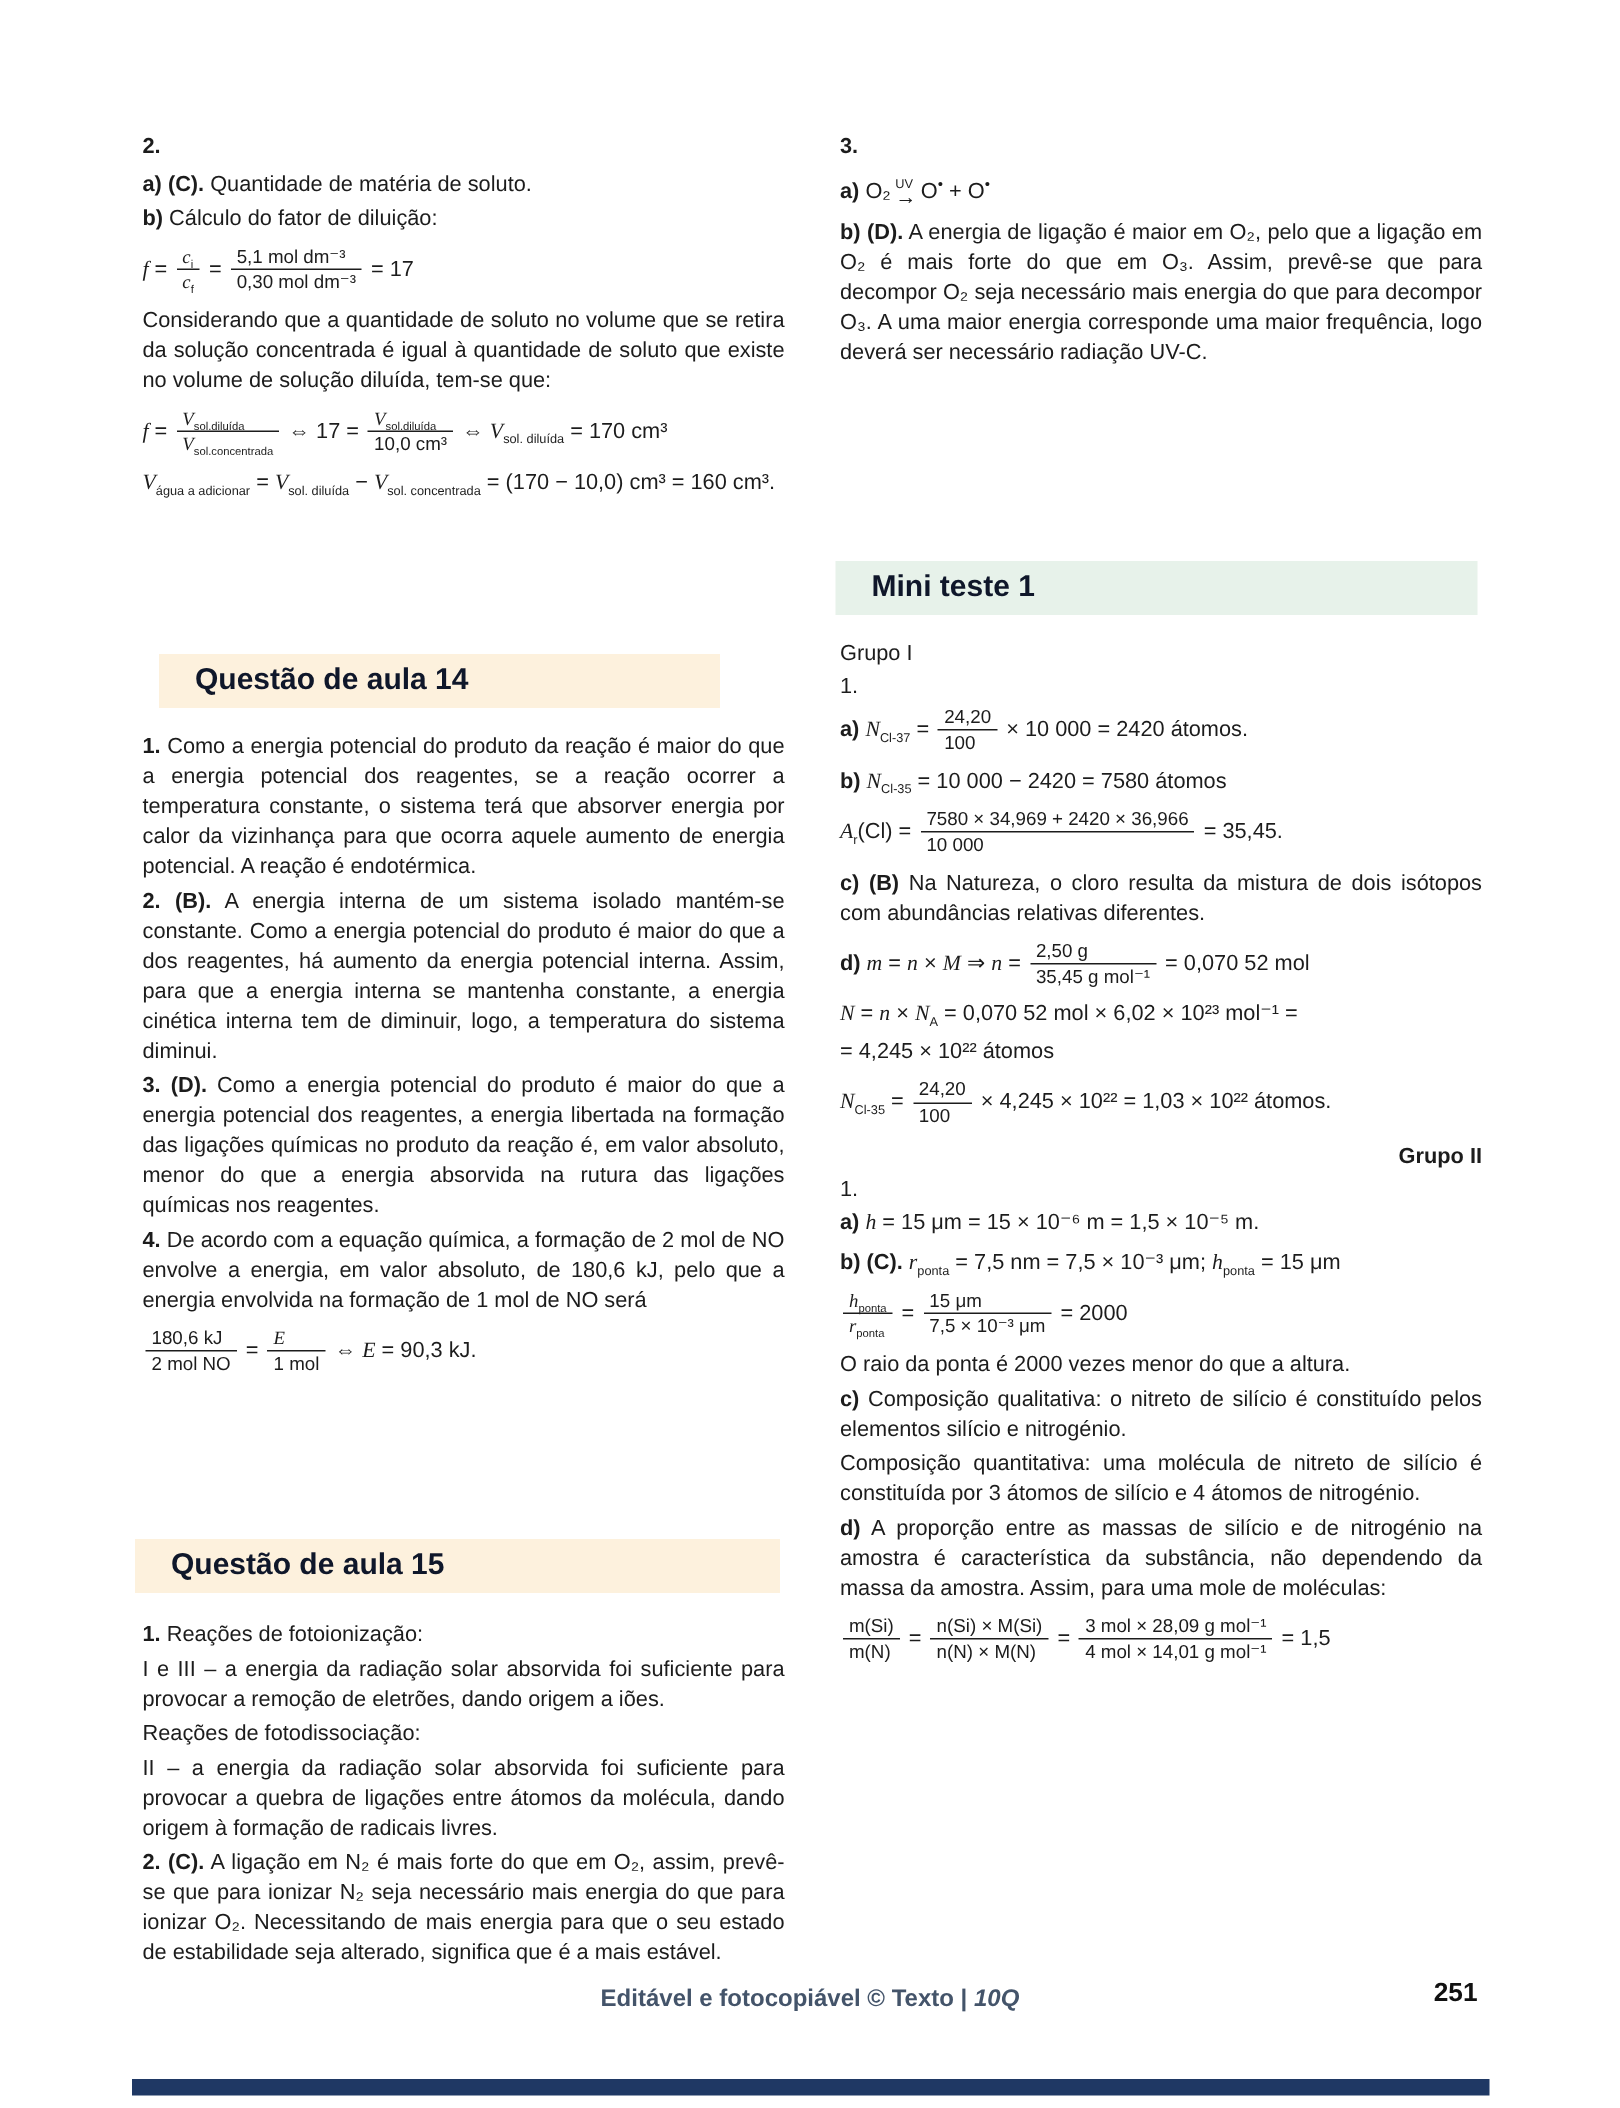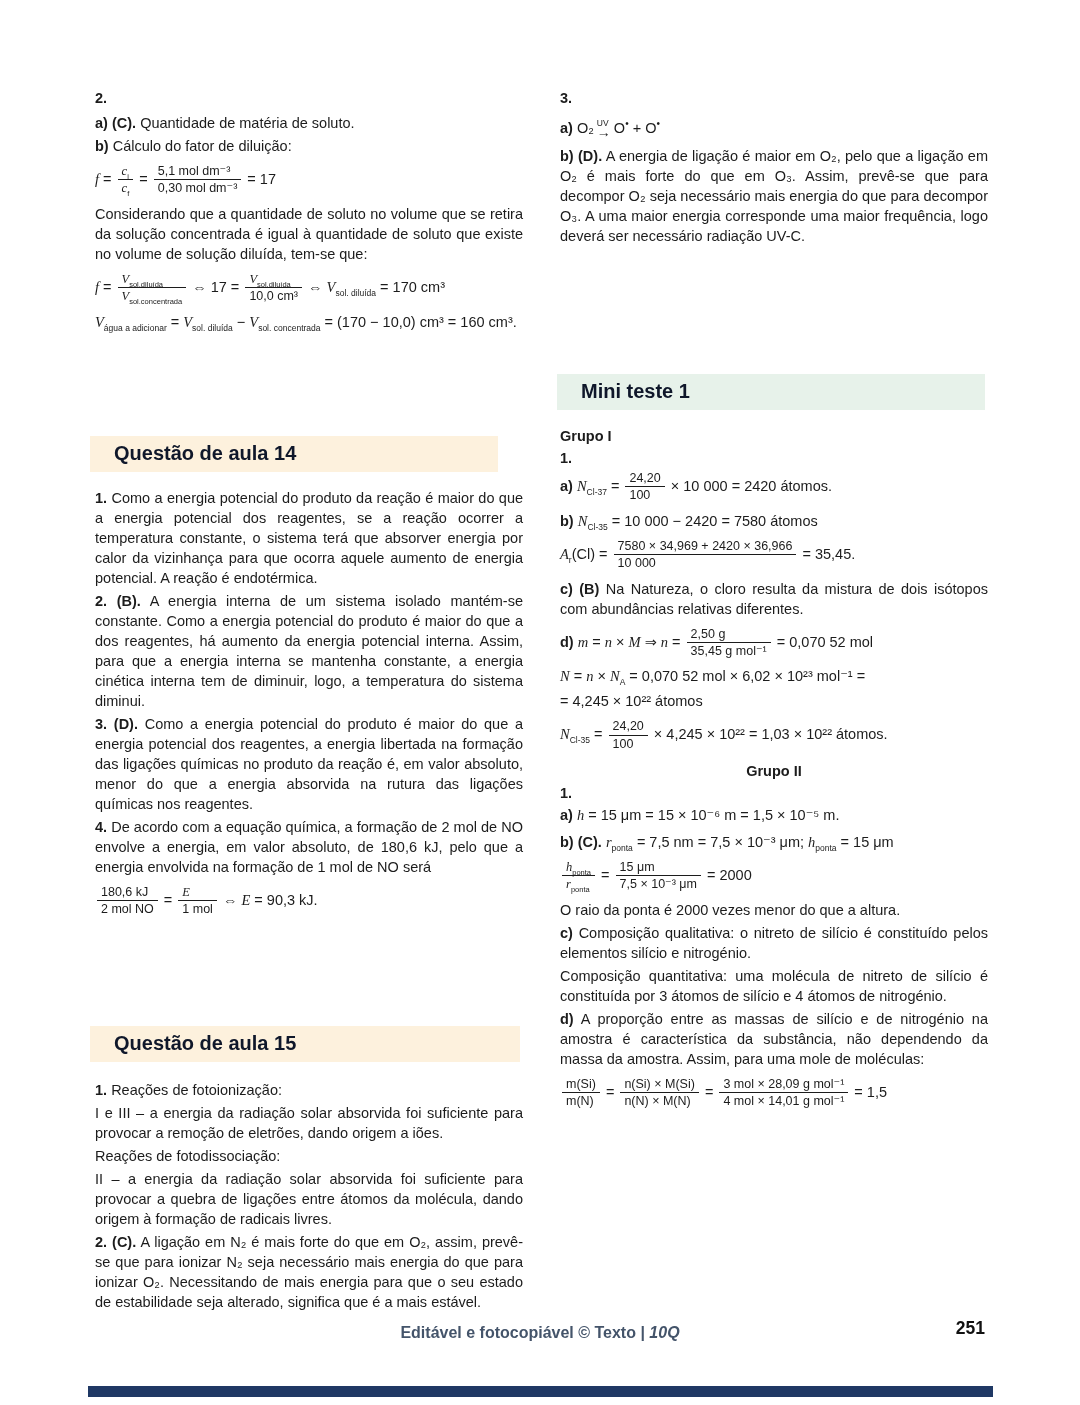--- a/index.html
+++ b/index.html
@@ -18,22 +18,22 @@
   .mv{font-family:"Liberation Serif","DejaVu Serif",serif;font-style:italic}
   sub{font-size:8.5px;line-height:0}
   .frac{display:inline-block;vertical-align:middle;text-align:left;line-height:1.15;font-size:12.5px;margin:0 2px}
   .frac .num,.frac .den{display:block;padding:1px 4px}
   .frac .den{border-top:1px solid #1c1c1c}
   .frac sub{font-size:7.5px}
   .arrow-uv{display:inline-flex;flex-direction:column;align-items:flex-start;vertical-align:middle;line-height:1;margin:0 3px}
   .arrow-uv .uv-label{font-size:8.5px;margin-bottom:-3px}
   .arrow-uv .arrow-glyph{font-size:14px}
   .dot{font-size:10px;vertical-align:super;line-height:0}
-  .group-title{font-weight:bold;margin:9px 0 2px;text-align:center}
-  .bold-line{font-weight:bold;margin-bottom:2px;text-align:left}
+  .group-title{font-weight:bold;margin:9px 0 2px;text-align:right}
+  .bold-line{font-weight:normal;margin-bottom:2px;text-align:left}
   .footer-center{position:absolute;left:95px;top:1322px;width:890px;text-align:center;
                  font-weight:bold;color:#44546a;font-size:16px}
   .footer-center i{font-style:italic}
   .page-num{position:absolute;right:95px;top:1316px;font-weight:bold;font-size:17.5px;color:#111}
   .footer-bar{position:absolute;left:88px;top:1386px;width:905px;height:11px;background:#1f3864}
 </style>
 </head>
 <body>
 
 <div class="page">
@@ -64,21 +64,21 @@
     <p class="formula">
       <span class="mv">V</span><sub>água a adicionar</sub>
       <span>=</span>
       <span class="mv">V</span><sub>sol. diluída</sub>
       <span>−</span>
       <span class="mv">V</span><sub>sol. concentrada</sub>
       <span>= (170 − 10,0) cm³ = 160 cm³.</span>
     </p>
   </section>
 
-  <div class="sec-head head-cream abs" style="left:90px;top:436px;width:408px">
+  <div class="sec-head head-cream abs" style="left:106px;top:436px;width:374px">
     <span>Questão de aula 14</span>
   </div>
   <section class="abs" style="left:95px;top:488px;width:428px">
     <p><b>1.</b> <span>Como a energia potencial do produto da reação é maior do que a energia potencial dos reagentes, se a reação ocorrer a temperatura constante, o sistema terá que absorver energia por calor da vizinhança para que ocorra aquele aumento de energia potencial. A reação é endotérmica.</span></p>
     <p><b>2. (B).</b> <span>A energia interna de um sistema isolado mantém-se constante. Como a energia potencial do produto é maior do que a dos reagentes, há aumento da energia potencial interna. Assim, para que a energia interna se mantenha constante, a energia cinética interna tem de diminuir, logo, a temperatura do sistema diminui.</span></p>
     <p><b>3. (D).</b> <span>Como a energia potencial do produto é maior do que a energia potencial dos reagentes, a energia libertada na formação das ligações químicas no produto da reação é, em valor absoluto, menor do que a energia absorvida na rutura das ligações químicas nos reagentes.</span></p>
     <p><b>4.</b> <span>De acordo com a equação química, a formação de 2 mol de NO envolve a energia, em valor absoluto, de 180,6 kJ, pelo que a energia envolvida na formação de 1 mol de NO será</span></p>
     <p class="formula">
       <span class="frac"><span class="num">180,6 kJ</span><span class="den">2 mol NO</span></span>
       <span>=</span>

